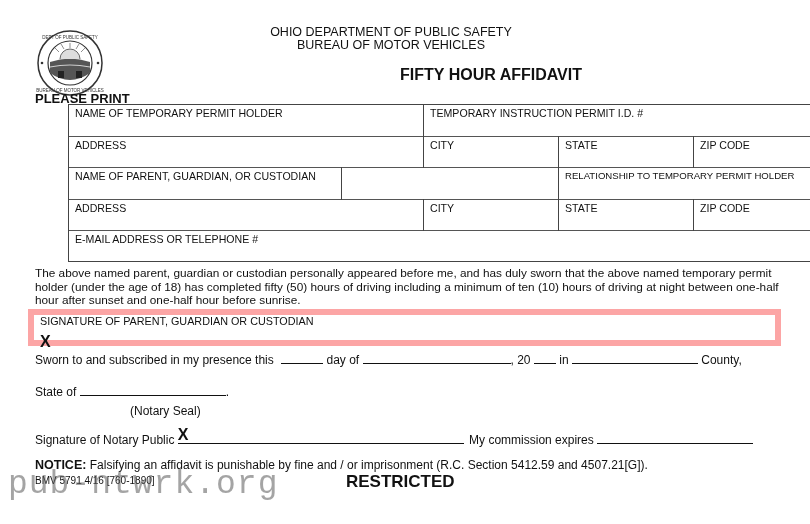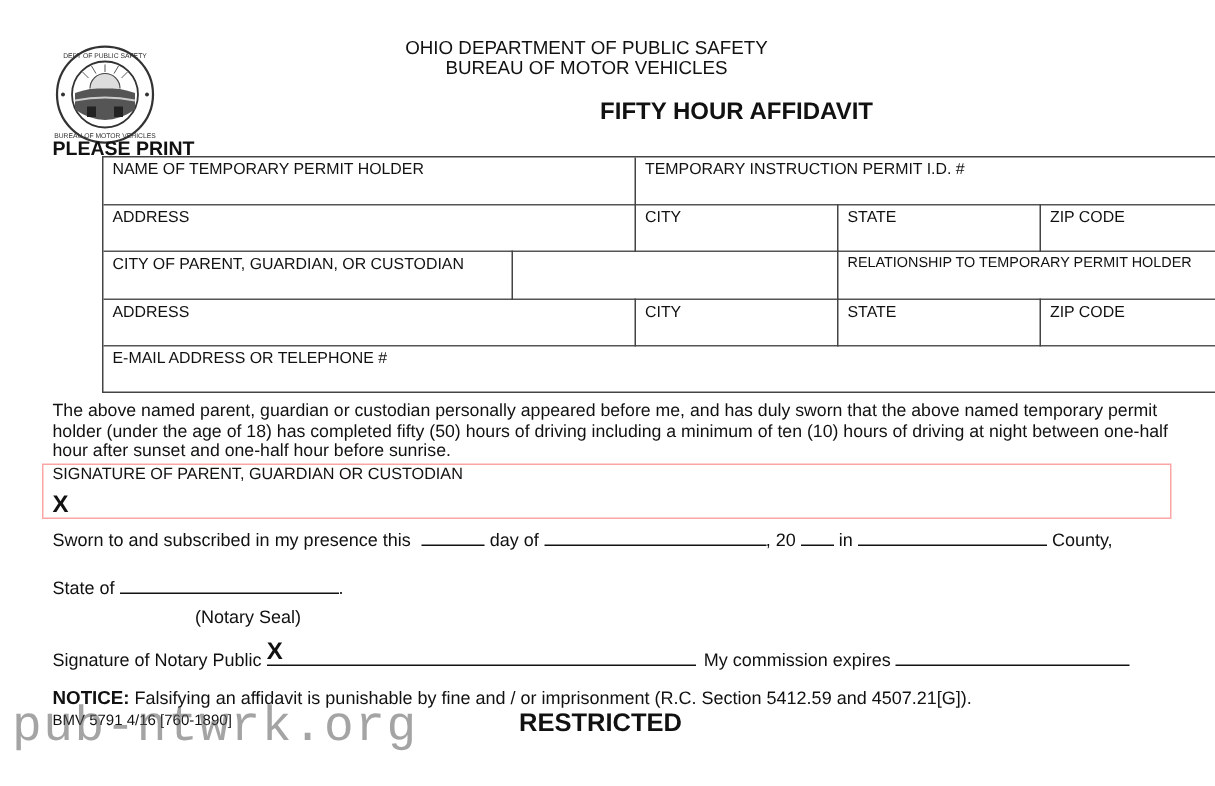--- a/index.html
+++ b/index.html
@@ -8,21 +8,21 @@
     .abs { position: absolute; }
     .seal { left: 36px; top: 29px; width: 68px; height: 68px; }
     .hdr { left: 200px; width: 382px; text-align: center; font-size: 12.5px; line-height: 14px; }
     .title { left: 200px; width: 382px; top: 66px; text-align: right; font-size: 16px; font-weight: bold; }
     .please { left: 35px; top: 91px; font-size: 13px; font-weight: bold; }
     .grid { left: 28px; top: 104px; width: 753px; height: 158px; border: 1px solid #444; box-sizing: border-box; margin-left: 40px; }
     .cell { position: absolute; box-sizing: border-box; font-size: 10.6px; padding: 2px 0 0 6px; white-space: nowrap; }
     .hl { position: absolute; height: 1px; background: #555; }
     .vl { position: absolute; width: 1px; background: #444; }
     .para { left: 35px; top: 267px; width: 745px; font-size: 11.8px; line-height: 13.5px; }
-    .sigbox { left: 28px; top: 309px; width: 753px; height: 37px; border: 1px solid #fca5a5; box-sizing: border-box; }
+    .sigbox { left: 28px; top: 309px; width: 753px; height: 37px; border: 6px solid #fca5a5; box-sizing: border-box; }
     .siglabel { left: 6px; top: 0px; font-size: 10.8px; }
     .sigx { left: 6px; top: 18px; font-size: 16px; font-weight: bold; }
     .line-text { font-size: 12px; }
     .blank { display: inline-block; border-bottom: 1px solid #111; height: 11px; vertical-align: baseline; }
     .notice { left: 35px; top: 458px; font-size: 12px; }
     .notice b { font-size: 12.5px; }
     .formno { left: 35px; top: 475px; font-size: 10px; }
     .restricted { left: 346px; top: 472px; font-size: 17px; font-weight: bold; }
     .watermark { left: 8px; top: 466px; font-family: "Liberation Mono", monospace; font-size: 33px; color: rgba(90,90,90,0.55); letter-spacing: 1px; }
   </style>
@@ -88,21 +88,21 @@
     <span>CITY</span>
   </div>
   <div class="cell" style="left:490px; top:32px; width:134px; height:30px;">
     <span>STATE</span>
   </div>
   <div class="cell" style="left:625px; top:32px; width:126px; height:30px;">
     <span>ZIP CODE</span>
   </div>
 
   <div class="cell" style="left:0; top:63px; width:272px; height:31px;">
-    <span>CITY OF PARENT, GUARDIAN, OR CUSTODIAN</span>
+    <span>NAME OF PARENT, GUARDIAN, OR CUSTODIAN</span>
   </div>
   <div class="cell" style="left:490px; top:63px; width:261px; height:31px; font-size:9.6px;">
     <span>RELATIONSHIP TO TEMPORARY PERMIT HOLDER</span>
   </div>
 
   <div class="cell" style="left:0; top:95px; width:354px; height:30px;">
     <span>ADDRESS</span>
   </div>
   <div class="cell" style="left:355px; top:95px; width:134px; height:30px;">
     <span>CITY</span>

